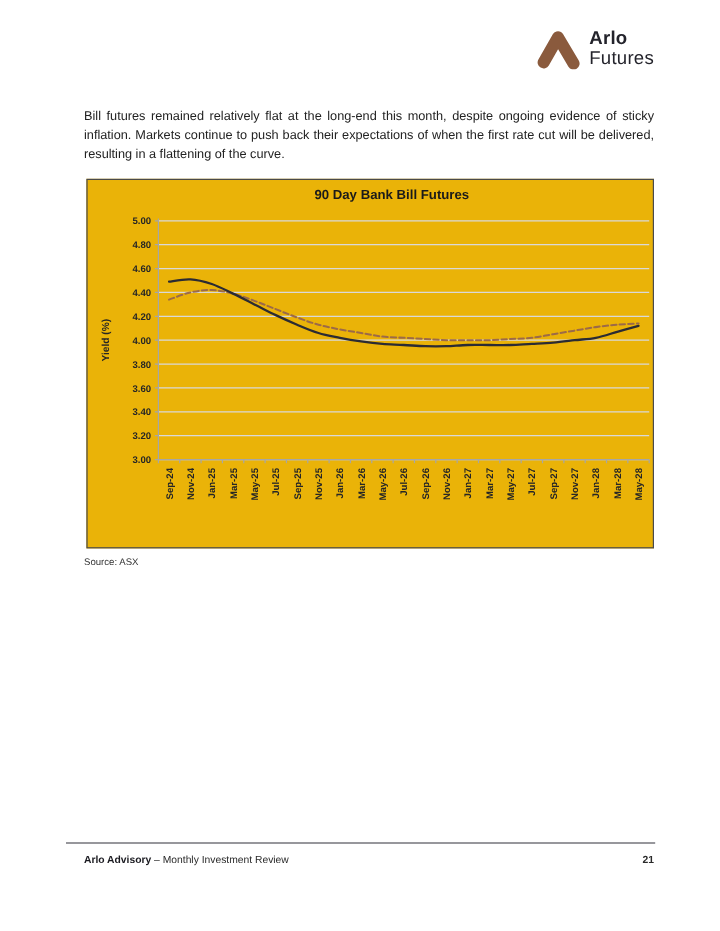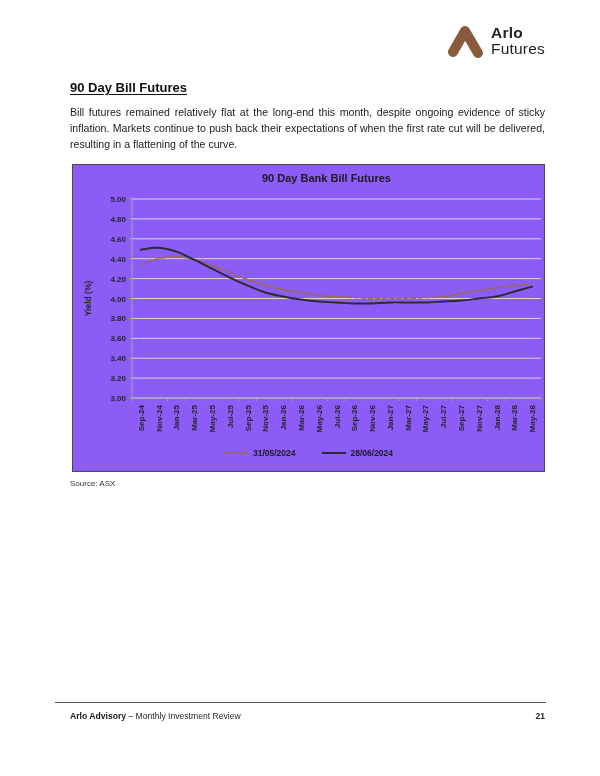--- a/index.html
+++ b/index.html
@@ -10,21 +10,21 @@
   .logo-glyph{width:38px;height:34px;display:block;}
   .logo-text{line-height:1.02;color:#23232b;font-size:15.5px;letter-spacing:.2px;}
   .logo-text .l1{font-weight:bold;}
   
   .content{position:absolute;left:70px;right:55px;top:80px;}
   h1.doc-heading{margin:0;font-size:13px;font-weight:bold;color:#111;
                  text-decoration:underline;text-underline-offset:2px;}
   p.doc-body{margin:9px 0 12px 0;font-size:10.6px;line-height:1.52;text-align:justify;color:#222;}
   
   .chart-box{box-sizing:border-box;margin-top:9px;margin-left:2px;width:473px;height:308px;
-             border:1px solid #4a4a4a;background:#8b5cf6;}
+             border:1px solid #4a4a4a;background:#eab308;}
   .chart-title{margin-top:7px;padding-left:36px;text-align:center;font-size:11px;font-weight:bold;color:#1a1a1a;}
   .plot-svg{display:block;margin:2px auto 0 auto;}
   .legend{display:flex;justify-content:center;align-items:center;gap:26px;margin-top:0px;
           font-size:8.5px;font-weight:bold;color:#1a1a1a;}
   .legend-item{display:flex;align-items:center;gap:5px;}
   .swatch{display:inline-block;width:24px;height:0;}
   .swatch.dashed{border-top:2px dashed #9c6a48;}
   .swatch.solid{border-top:2px solid #2b2b33;}
   .source-note{margin-top:7px;font-size:8px;color:#333;}
   
@@ -43,21 +43,20 @@
     <svg class="logo-glyph" viewBox="0 0 38 34">
       <path d="M7 28 L19 7 L32 29" fill="none" stroke="#8a5a3d" stroke-width="10" stroke-linecap="round" stroke-linejoin="round"></path>
     </svg>
     <div class="logo-text">
       <div class="l1">Arlo</div>
       <div class="l2">Futures</div>
     </div>
   </div>
 
   <div class="content">
-    <h1 class="doc-heading">90 Day Bill Futures</h1>
     <p class="doc-body">Bill futures remained relatively flat at the long-end this month, despite ongoing evidence of sticky inflation. Markets continue to push back their expectations of when the first rate cut will be delivered, resulting in a flattening of the curve.</p>
 
     <div class="chart-box">
       <div class="chart-title">90 Day Bank Bill Futures</div>
       <svg id="plot" class="plot-svg" width="470" height="262" viewBox="0 0 470 262">
           <g>
             <line x1="58" y1="13" x2="467" y2="13" stroke="#d9d9d9" stroke-width="1"></line>
             <line x1="58" y1="32.900000000000006" x2="467" y2="32.900000000000006" stroke="#d9d9d9" stroke-width="1"></line>
             <line x1="58" y1="52.80000000000004" x2="467" y2="52.80000000000004" stroke="#d9d9d9" stroke-width="1"></line>
             <line x1="58" y1="72.69999999999996" x2="467" y2="72.69999999999996" stroke="#d9d9d9" stroke-width="1"></line>
@@ -143,30 +142,20 @@
             <text x="425.5434782608696" y="219" text-anchor="end" transform="rotate(-90 425.5434782608696 219)">Jan-28</text>
             <text x="443.32608695652175" y="219" text-anchor="end" transform="rotate(-90 443.32608695652175 219)">Mar-28</text>
             <text x="461.10869565217394" y="219" text-anchor="end" transform="rotate(-90 461.10869565217394 219)">May-28</text>
             <text x="17" y="112.5" text-anchor="middle" font-size="8.5" transform="rotate(-90 17 112.5)">Yield (%)</text>
           </g>
           <g>
             <path d="M66.8913043478261,78.67000000000002C69.9,77.7 78.7,74.0 84.7,72.7C90.6,71.4 96.5,70.5 102.5,70.7C108.4,70.9 114.3,72.2 120.2,73.7C126.2,75.2 132.1,77.5 138.0,79.7C143.9,81.8 149.9,84.3 155.8,86.6C161.7,89.0 167.7,91.4 173.6,93.6C179.5,95.8 185.4,97.9 191.4,99.6C197.3,101.2 203.2,102.4 209.2,103.5C215.1,104.7 221.0,105.5 226.9,106.5C232.9,107.5 238.8,108.9 244.7,109.5C250.6,110.2 256.6,110.2 262.5,110.5C268.4,110.8 274.4,111.2 280.3,111.5C286.2,111.8 292.1,112.3 298.1,112.5C304.0,112.7 309.9,112.5 315.8,112.5C321.8,112.5 327.7,112.7 333.6,112.5C339.6,112.3 345.5,111.8 351.4,111.5C357.3,111.2 363.3,111.2 369.2,110.5C375.1,109.8 381.1,108.5 387.0,107.5C392.9,106.5 398.8,105.5 404.8,104.5C410.7,103.5 416.6,102.4 422.5,101.6C428.5,100.7 434.4,100.1 440.3,99.6C446.3,99.1 455.1,98.7 458.1,98.6" fill="none" stroke="#9c6a48" stroke-width="1.7" stroke-linecap="round" stroke-dasharray="4.5,2.6"></path>
             <path d="M66.8913043478261,63.744999999999976C69.9,63.4 78.7,61.4 84.7,61.8C90.6,62.1 96.5,63.7 102.5,65.7C108.4,67.7 114.3,70.9 120.2,73.7C126.2,76.5 132.1,79.7 138.0,82.7C143.9,85.6 149.9,88.8 155.8,91.6C161.7,94.4 167.7,97.1 173.6,99.6C179.5,102.1 185.4,104.7 191.4,106.5C197.3,108.4 203.2,109.3 209.2,110.5C215.1,111.7 221.0,112.7 226.9,113.5C232.9,114.3 238.8,115.0 244.7,115.5C250.6,116.0 256.6,116.1 262.5,116.5C268.4,116.8 274.4,117.3 280.3,117.5C286.2,117.6 292.1,117.6 298.1,117.5C304.0,117.3 309.9,116.6 315.8,116.5C321.8,116.3 327.7,116.5 333.6,116.5C339.6,116.5 345.5,116.6 351.4,116.5C357.3,116.3 363.3,115.8 369.2,115.5C375.1,115.2 381.1,115.0 387.0,114.5C392.9,114.0 398.8,113.2 404.8,112.5C410.7,111.8 416.6,111.7 422.5,110.5C428.5,109.3 434.4,107.2 440.3,105.5C446.3,103.9 455.1,101.4 458.1,100.6" fill="none" stroke="#2b2b33" stroke-width="1.9" stroke-linecap="round"></path>
           </g>
         </svg>
-      <div class="legend">
-        <div class="legend-item">
-          <span class="swatch dashed"></span>
-          <span>31/05/2024</span>
-        </div>
-        <div class="legend-item">
-          <span class="swatch solid"></span>
-          <span>28/06/2024</span>
-        </div>
-      </div>
     </div>
 
     <div class="source-note">Source: ASX</div>
   </div>
 
   <div class="footer-rule"></div>
   <div class="footer">
     <div><span class="brand">Arlo Advisory</span><span> – Monthly Investment Review</span></div>
     <div class="page-num">21</div>
   </div>

